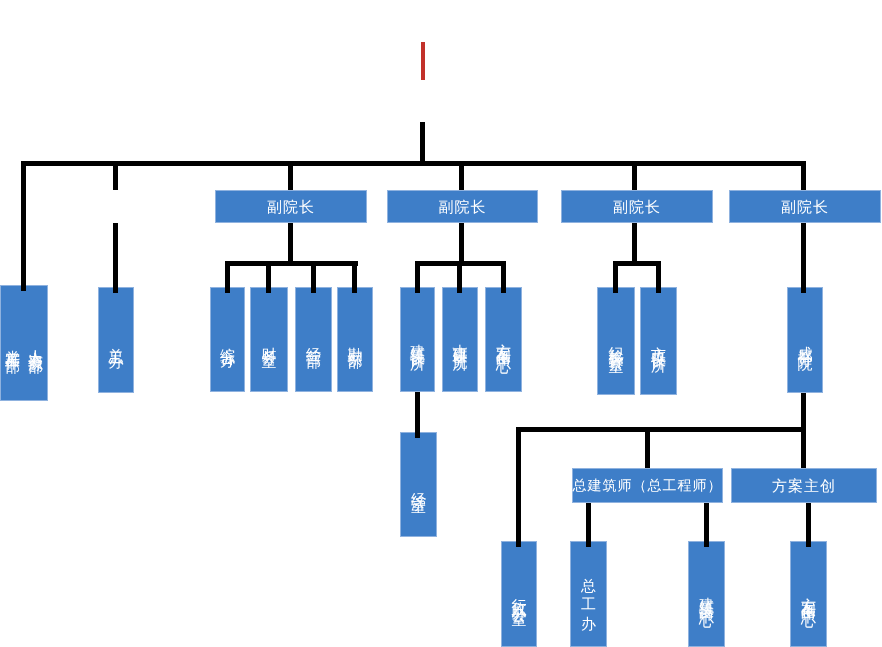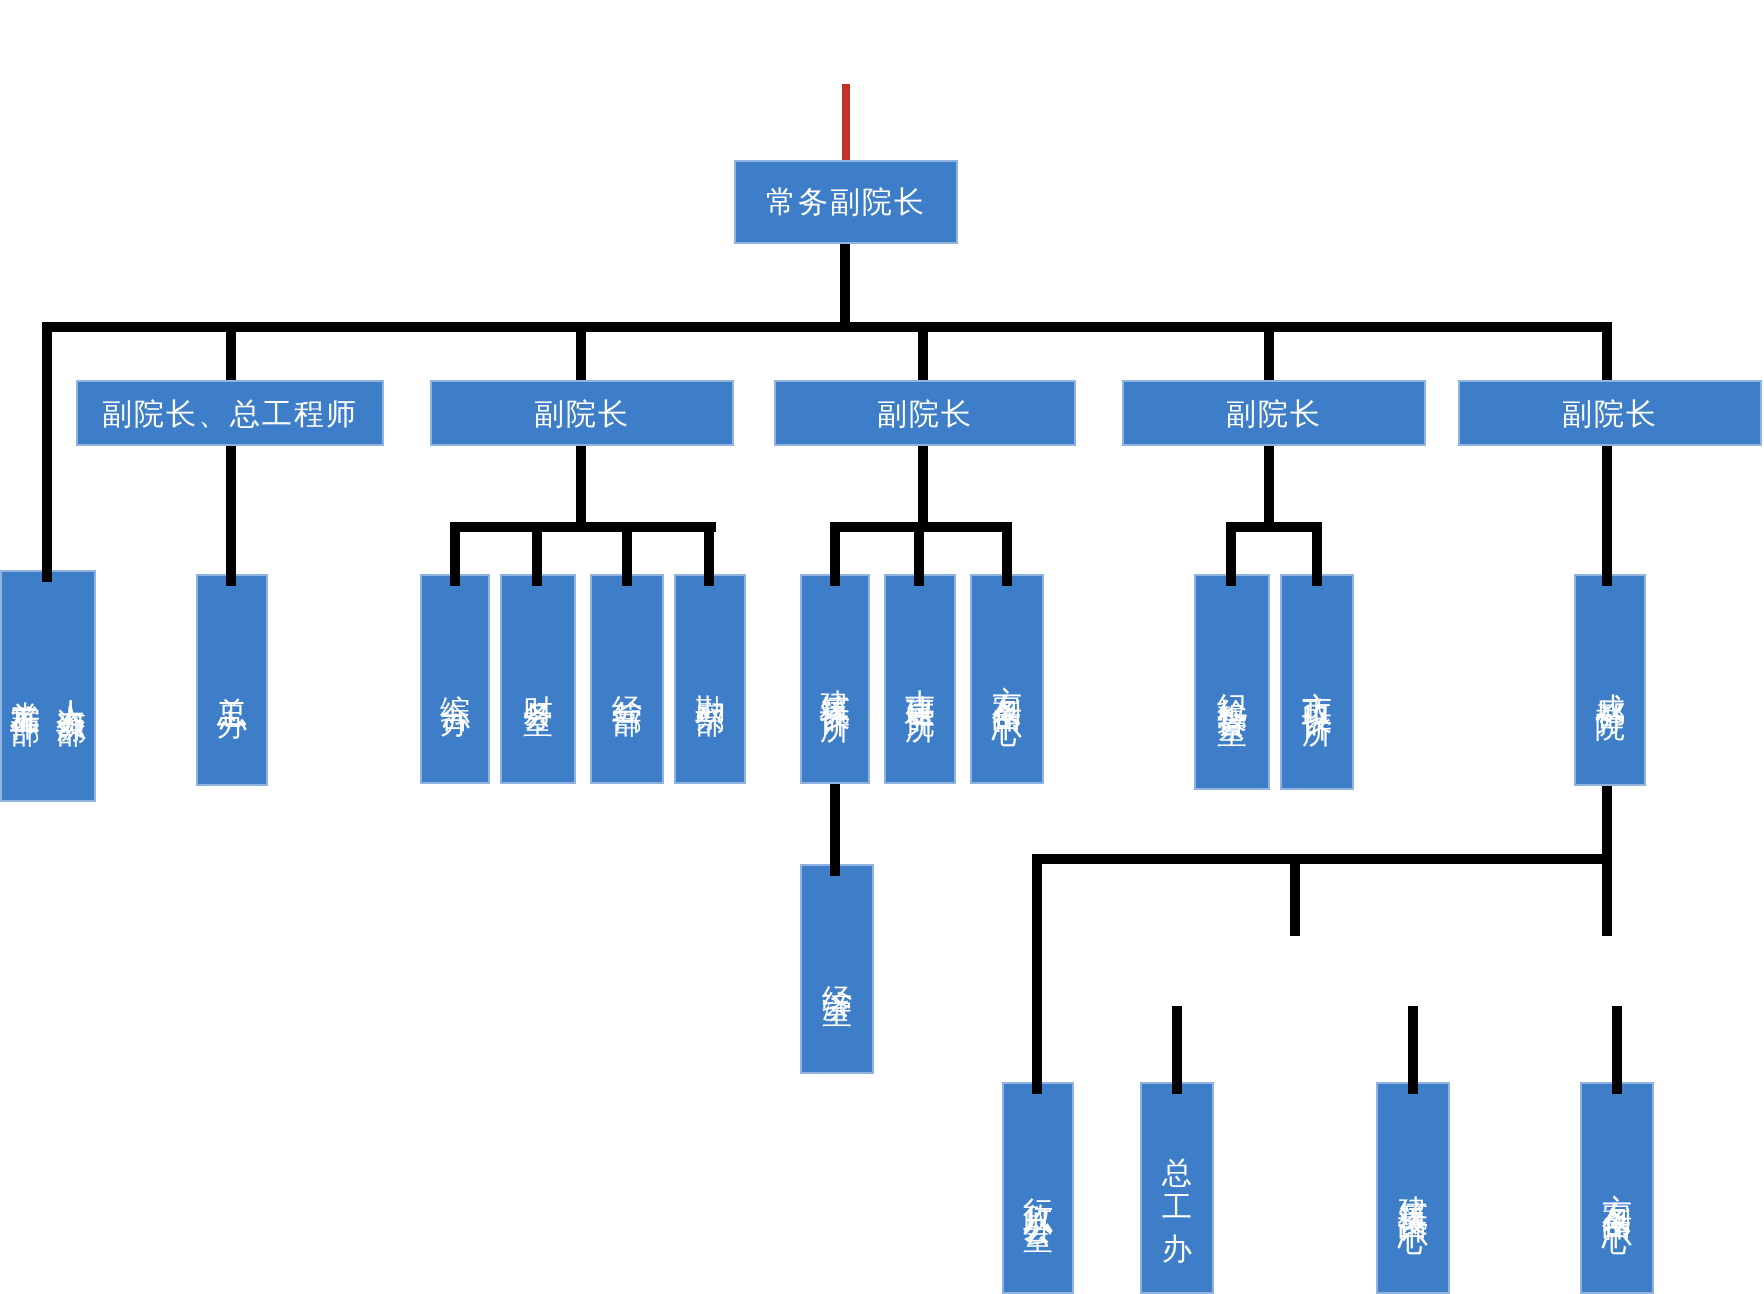--- a/index.html
+++ b/index.html
@@ -61,23 +61,21 @@
   <div class="l" style="left:801px;top:223px;width:5px;height:70px"></div>
   <div class="l" style="left:801px;top:393px;width:5px;height:39px"></div>
   <div class="l" style="left:516px;top:427px;width:290px;height:5px"></div>
   <div class="l" style="left:516px;top:427px;width:5px;height:120px"></div>
   <div class="l" style="left:645px;top:427px;width:5px;height:41px"></div>
   <div class="l" style="left:801px;top:427px;width:5px;height:41px"></div>
   <div class="l" style="left:586px;top:503px;width:5px;height:44px"></div>
   <div class="l" style="left:704px;top:503px;width:5px;height:44px"></div>
   <div class="l" style="left:806px;top:503px;width:5px;height:44px"></div>
 
-  <div class="node" style="left:367px;top:80px;width:112px;height:42px">常务副院长</div>
 
-  <div class="node" style="left:38px;top:190px;width:154px;height:33px">副院长、总工程师</div>
   <div class="node" style="left:215px;top:190px;width:152px;height:33px">副院长</div>
   <div class="node" style="left:387px;top:190px;width:151px;height:33px">副院长</div>
   <div class="node" style="left:561px;top:190px;width:152px;height:33px">副院长</div>
   <div class="node" style="left:729px;top:190px;width:152px;height:33px">副院长</div>
 
   <div class="node dual" style="left:0px;top:285px;width:48px;height:116px">
     <span class="vcol">党群工作部</span>
     <span class="vcol">人力资源部</span>
   </div>
   <div class="node v" style="left:98px;top:287px;width:36px;height:106px">总工办</div>
@@ -86,19 +84,21 @@
   <div class="node v" style="left:295px;top:287px;width:37px;height:105px">经营部</div>
   <div class="node v" style="left:337px;top:287px;width:36px;height:105px">勘察部</div>
   <div class="node v" style="left:400px;top:287px;width:35px;height:105px">建筑设计所</div>
   <div class="node v" style="left:442px;top:287px;width:36px;height:105px">古建研究所</div>
   <div class="node v" style="left:485px;top:287px;width:37px;height:105px">方案创作中心</div>
   <div class="node v" style="left:597px;top:287px;width:38px;height:108px">纪检督察室</div>
   <div class="node v" style="left:640px;top:287px;width:37px;height:108px">市政设计所</div>
   <div class="node v" style="left:787px;top:287px;width:36px;height:106px">成都分院</div>
   <div class="node v" style="left:400px;top:432px;width:37px;height:105px">经济室</div>
 
+  <div class="node" style="left:572px;top:468px;width:151px;height:35px;font-size:14px">总建筑师（总工程师）</div>
+  <div class="node" style="left:731px;top:468px;width:146px;height:35px">方案主创</div>
 
   <div class="node v" style="left:501px;top:541px;width:36px;height:106px">行政办公室</div>
   <div class="node v spread" style="left:570px;top:541px;width:37px;height:106px">总工办</div>
   <div class="node v" style="left:688px;top:541px;width:37px;height:106px">建筑设计中心</div>
   <div class="node v" style="left:790px;top:541px;width:37px;height:106px">方案创作中心</div>
 
 </div>
 
 </body></html>

